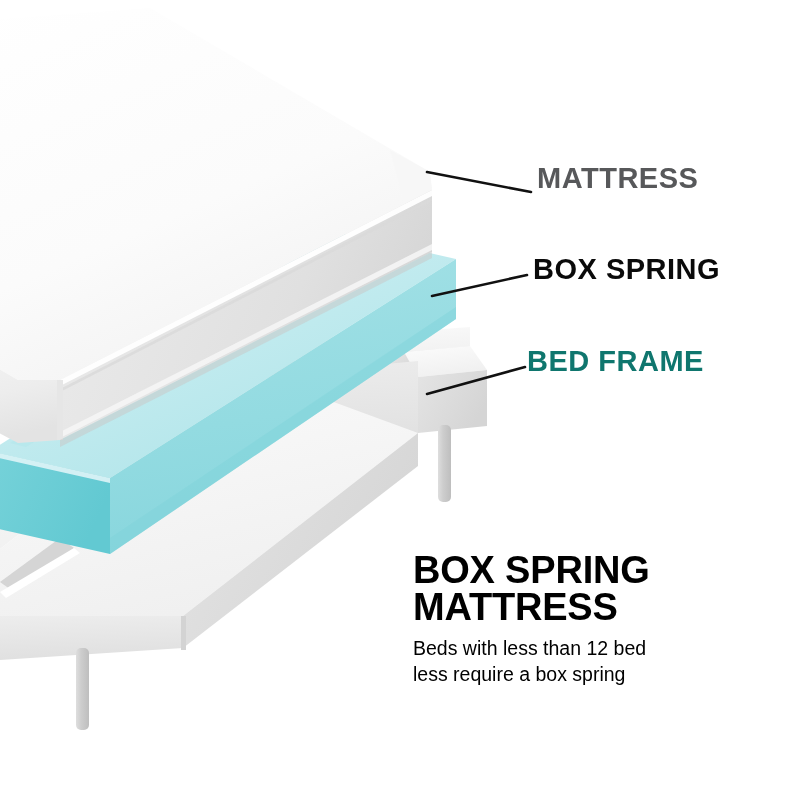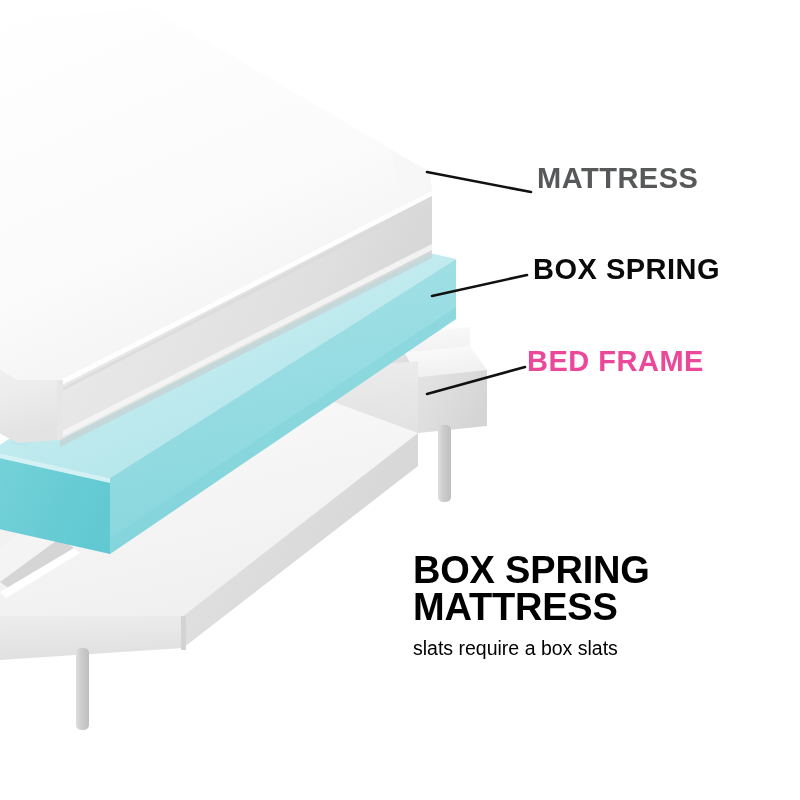--- a/index.html
+++ b/index.html
@@ -32,21 +32,21 @@
     white-space: nowrap;
     letter-spacing: 0.5px;
   }
   .callout-label {
     font-weight: bold;
     font-size: 29px;
     line-height: 1;
   }
   #label-mattress  { left: 537px; top: 164px; color: #57585a; }
   #label-boxspring { left: 533px; top: 255px; color: #0a0a0a; }
-  #label-bedframe  { left: 527px; top: 347px; color: #ec4899; }
+  #label-bedframe  { left: 527px; top: 347px; color: #0f766e; }
 
   #promo {
     position: absolute;
     left: 413px;
     top: 552px;
     width: 372px;
   }
   .promo-heading {
     font-weight: bold;
     font-size: 38px;
@@ -205,17 +205,18 @@
   <div class="callout callout-label" id="label-mattress">MATTRESS</div>
 
   <div class="callout callout-label" id="label-boxspring">BOX SPRING</div>
 
   <div class="callout callout-label" id="label-bedframe">BED FRAME</div>
 
   <div id="promo">
     <div class="promo-heading">BOX SPRING</div>
     <div class="promo-heading">MATTRESS</div>
     <p class="promo-body">
-      <span>slats require a box slats</span>
+      <span>Beds with less than 12 bed</span>
+      <span>less require a box spring</span>
     </p>
   </div>
 
 </div>
 
 </body></html>

